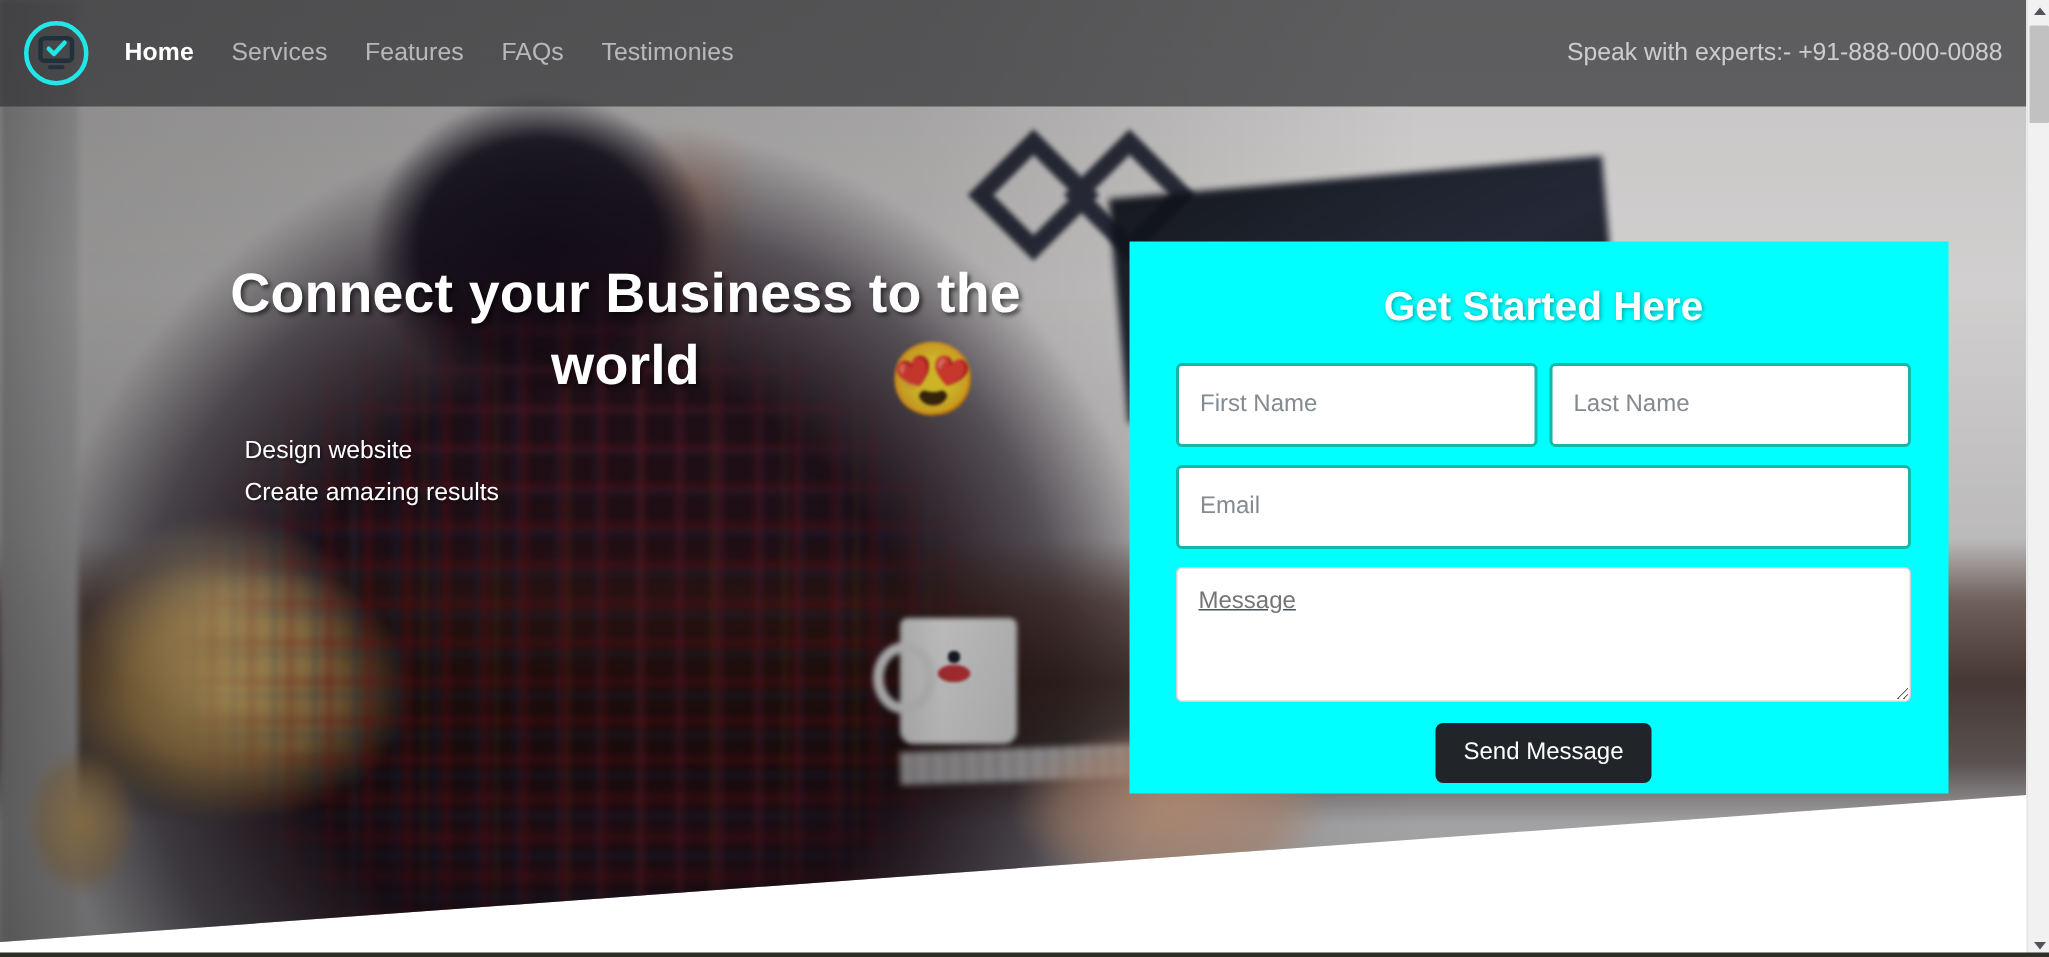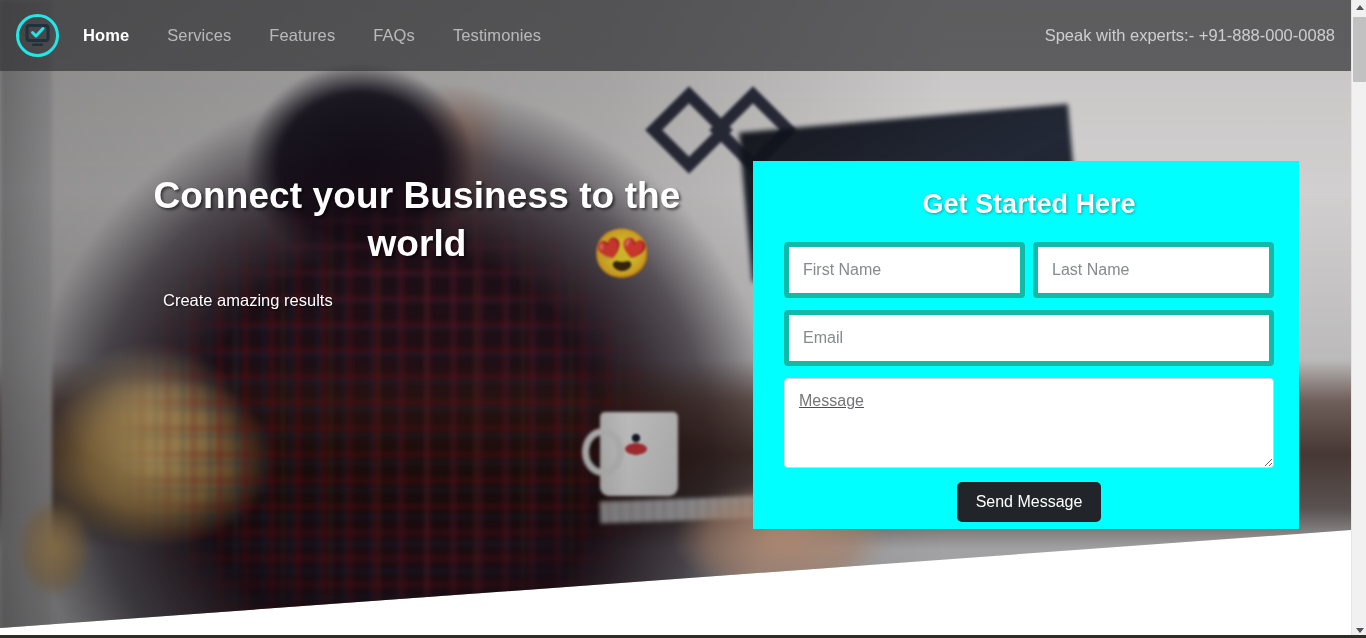--- a/index.html
+++ b/index.html
@@ -198,21 +198,21 @@
     width: 43px; height: 43px;
     border-radius: 50%;
     border: 3px solid #21e8e8;
     display: flex; align-items: center; justify-content: center;
     flex: 0 0 auto;
   }
   #brand svg { display: block; }
   #navlinks {
     display: flex;
     align-items: center;
-    gap: 38px;
+    gap: 25px;
     margin-left: 24px;
     list-style: none;
     padding: 0; margin-top: 0; margin-bottom: 0;
   }
   #navlinks li a {
     color: rgba(233,233,236,0.68);
     text-decoration: none;
     font-size: 16.5px;
     letter-spacing: .1px;
   }
@@ -276,21 +276,21 @@
     text-shadow: 1px 1px 3px rgba(0,0,0,0.35);
   }
   .form-row {
     display: flex;
     gap: 8px;
     margin-bottom: 12px;
   }
   .field {
     width: 100%;
     height: 56px;
-    border: 5px solid #14b8a6;
+    border: 2px solid #14b8a6;
     border-radius: 4px;
     background: #ffffff;
     padding: 0 14px;
     font-size: 16px;
     font-family: "Liberation Sans", sans-serif;
     color: #495057;
     outline: none;
   }
   .field::placeholder { color: #838a90; }
   .half { flex: 1 1 0; }
@@ -411,20 +411,21 @@
           <a href="#">Testimonies</a>
         </li>
       </ul>
 
       <div id="nav-contact">Speak with experts:- +91-888-000-0088</div>
     </nav>
 
     <div id="hero-text">
       <h1 id="hero-title">Connect your Business to the world</h1>
       <ul id="hero-list">
+        <li>Design website</li>
         <li>Create amazing results</li>
       </ul>
     </div>
 
     <div id="form-card">
       <div id="form-title">Get Started Here</div>
 
       <div class="form-row">
         <input class="field half" type="text" placeholder="First Name" style="">
         <input class="field half" type="text" placeholder="Last Name" style="">

